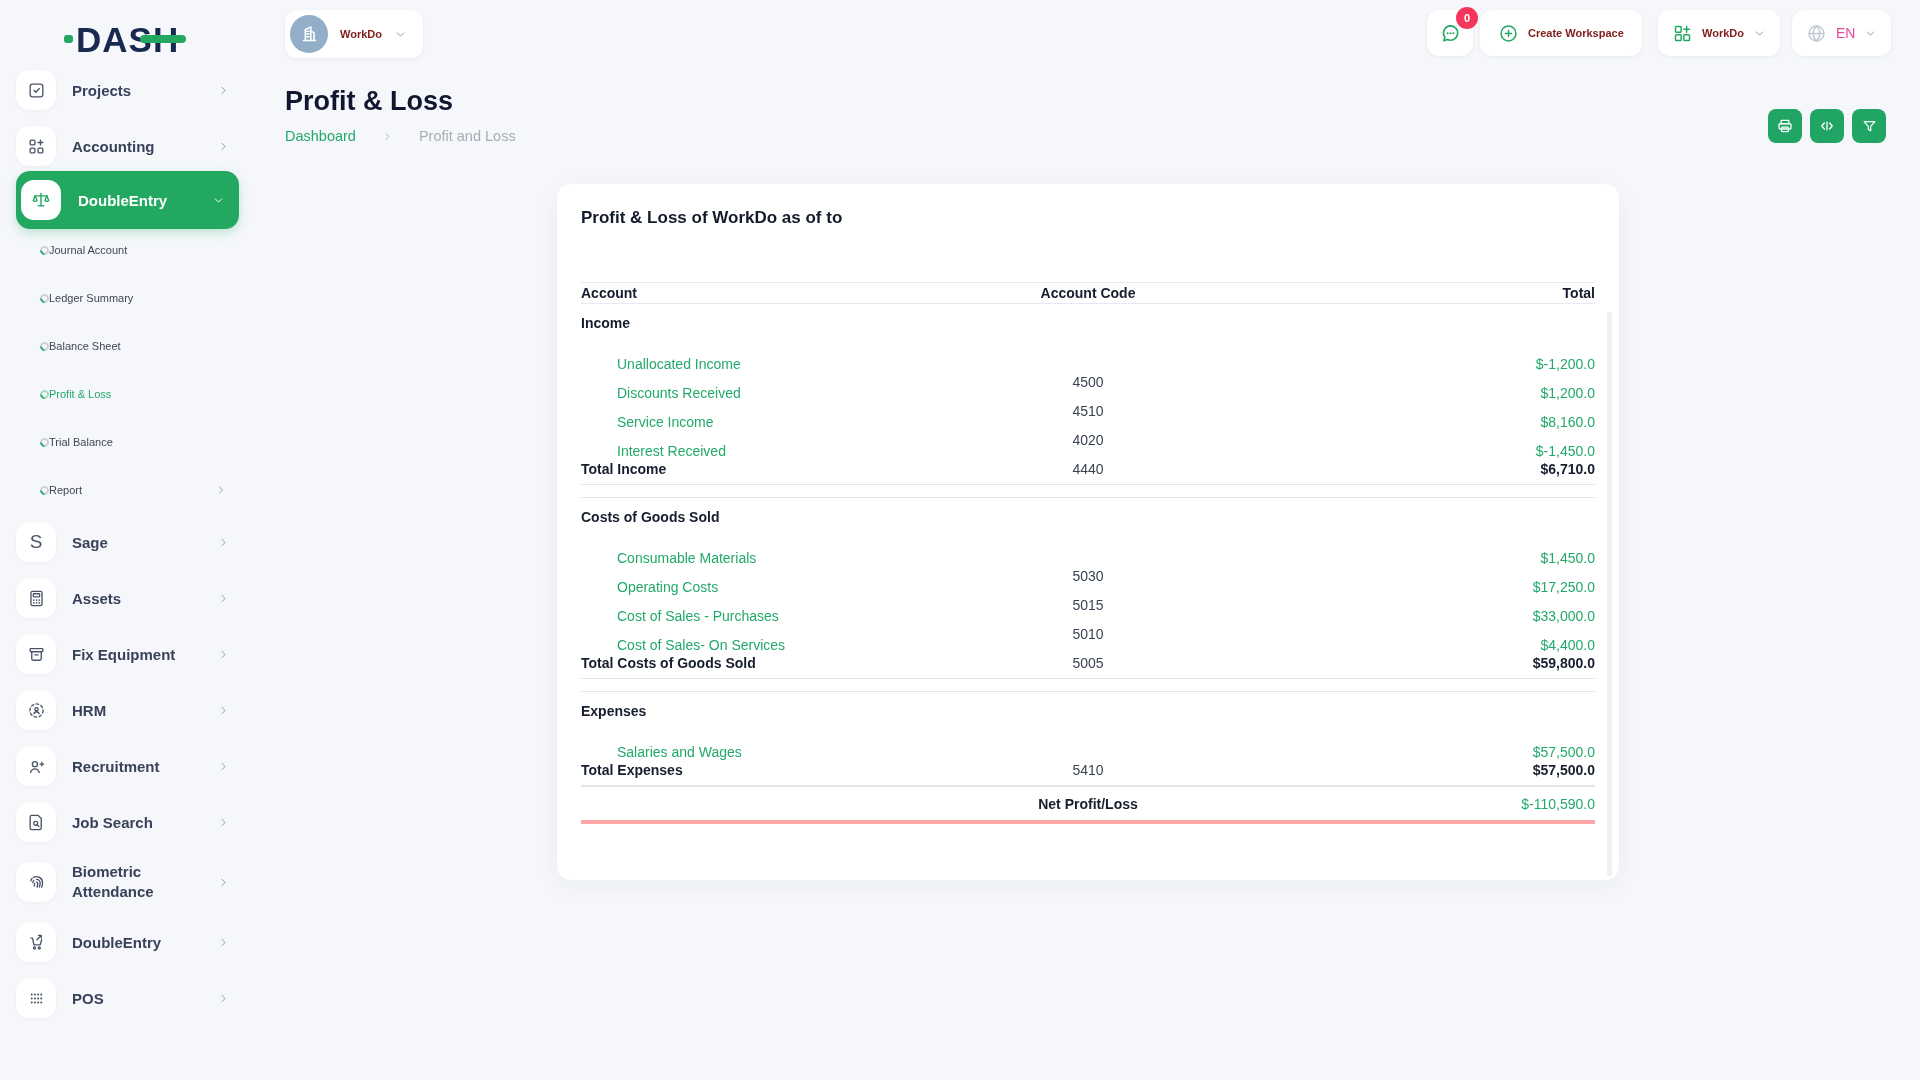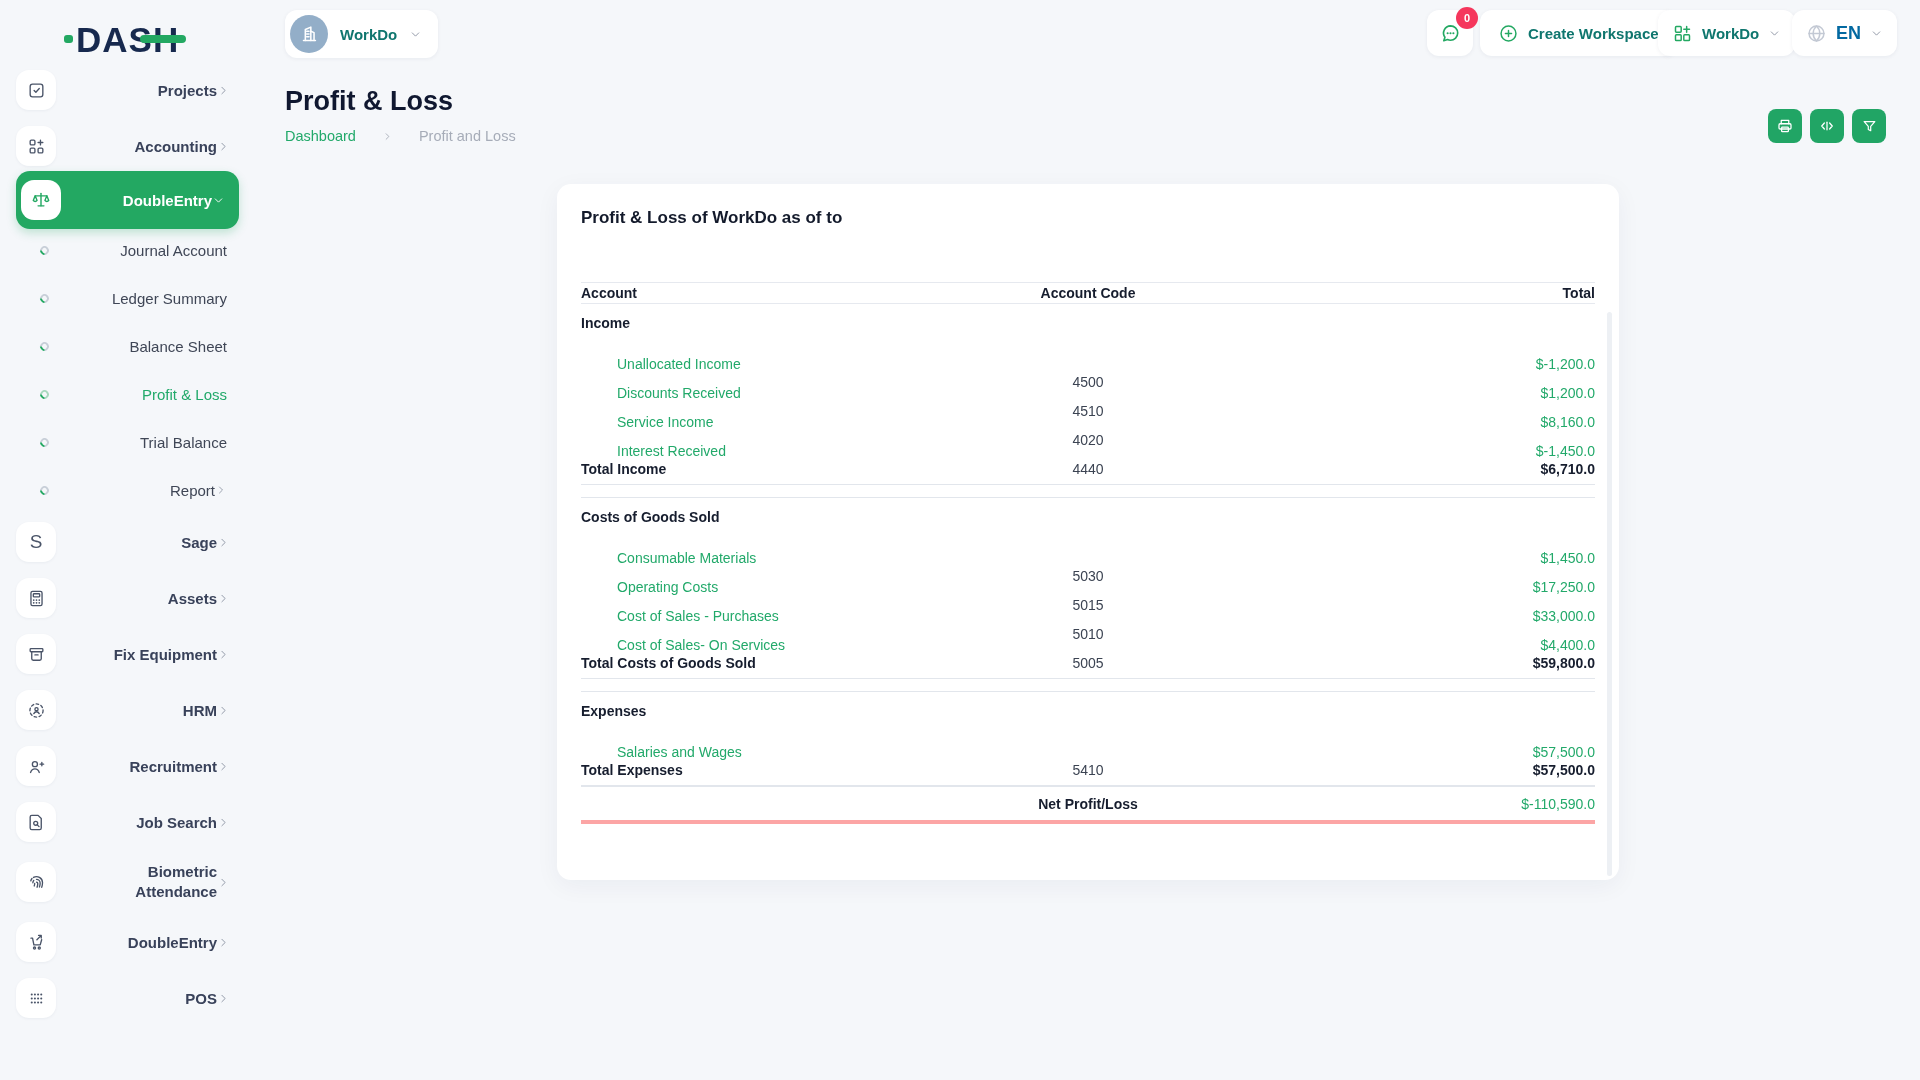--- a/index.html
+++ b/index.html
@@ -10,33 +10,33 @@
   
   .logo { position:absolute; left:64px; top:18px; width:140px; height:40px; }
   .logo-text { position:absolute; left:12px; top:2px; font-size:35px; font-weight:bold; letter-spacing:1px; color:#17294e; }
   .logo-dot { position:absolute; left:0; top:17px; width:9px; height:8px; border-radius:3px; background:#23a862; }
   .logo-dash { position:absolute; left:76px; top:17px; width:46px; height:8px; border-radius:4px; background:#23a862; }
 
   .pill { position:absolute; background:#fff; border-radius:12px; box-shadow:0 1px 4px rgba(24,39,75,.06);
           display:flex; align-items:center; cursor:pointer; }
   .ws-pill { left:285px; top:10px; height:48px; padding:0 16px 0 5px; gap:12px; }
   .avatar { width:38px; height:38px; border-radius:50%; background:#93aec8; display:flex; align-items:center; justify-content:center; }
-  .pill-label { font-size:15px; font-weight:bold; color:#0f766e; }
+  .pill-label { font-size:11px; font-weight:bold; color:#7f1d1d; }
   .chev { stroke:#8b93a2; }
 
   .chat-btn { left:1427px; top:10px; width:46px; height:46px; justify-content:center; }
   .badge { position:absolute; top:-3px; right:-5px; min-width:22px; height:22px; border-radius:50%;
            background:#f5365c; color:#fff; font-size:11px; font-weight:bold; display:flex; align-items:center; justify-content:center; }
   .create-pill { left:1480px; top:10px; height:46px; padding:0 18px; gap:9px; }
   .company-pill { left:1658px; top:10px; height:46px; padding:0 14px; gap:9px; }
   .lang-pill { left:1792px; top:10px; height:46px; padding:0 14px; gap:9px; }
-  .lang-code { font-size:18px; font-weight:bold; color:#0369a1; }
+  .lang-code { font-size:14px; font-weight:normal; color:#ec4899; }
 
   
-  .sidebar { position:absolute; left:0; top:0; width:260px; height:1080px;text-align:right; }
+  .sidebar { position:absolute; left:0; top:0; width:260px; height:1080px; }
   .side-nav { position:absolute; left:0; top:62px; width:260px; }
   .nav-item { height:56px; display:flex; align-items:center; padding:0 30px 0 16px; cursor:pointer; }
   .ibox { width:40px; height:40px; border-radius:13px; background:#fff; box-shadow:0 1px 3px rgba(24,39,75,.05);
           display:flex; align-items:center; justify-content:center; flex:0 0 auto; }
   .ibox svg { stroke:#4a5468; }
   .nav-label { margin-left:16px; font-size:15px; font-weight:bold; color:#39425a; flex:1 1 auto; }
   .two-line .nav-label { width:118px; line-height:1.35; }
   .nav-item.wrap { height:64px; }
   .nav-chev { flex:0 0 auto; }
 
@@ -45,21 +45,21 @@
                 padding:0 14px 0 5px; cursor:pointer; box-shadow:0 4px 10px rgba(35,168,98,.25); }
   .active-box .ibox { box-shadow:none; }
   .active-box .ibox svg { stroke:#23a862; }
   .active-box .nav-label { color:#fff; margin-left:17px; }
   .active-box .chev { stroke:#fff; }
 
   .subnav { }
   .sub-item { height:48px; display:flex; align-items:center; padding:0 33px 0 40px; cursor:pointer; }
   .ring { width:9px; height:9px; border-radius:50%; border:2px solid #c8cfd8; border-left-color:#23a862;
           transform:rotate(-45deg); flex:0 0 auto; }
-  .sub-label { margin-left:18px; font-size:15px; color:#3f4656; flex:1 1 auto; }
+  .sub-label { margin-left:0; font-size:11px; color:#3f4656; flex:1 1 auto; }
   .sub-item.active .sub-label { color:#22a96a; }
   .sub-item.active .ring { border-color:#a9d8bf; border-left-color:#23a862; }
 
   
   .main { position:absolute; left:260px; top:70px; right:0; bottom:0; }
   .page-title { position:absolute; left:25px; top:16px; font-size:27px; font-weight:bold; color:#101830; }
   .breadcrumb { position:absolute; left:25px; top:58px; display:flex; align-items:center; gap:26px; font-size:14.5px; }
   .bc-home { color:#22a96a; cursor:pointer; }
   .bc-cur { color:#a6acb8; }
 

